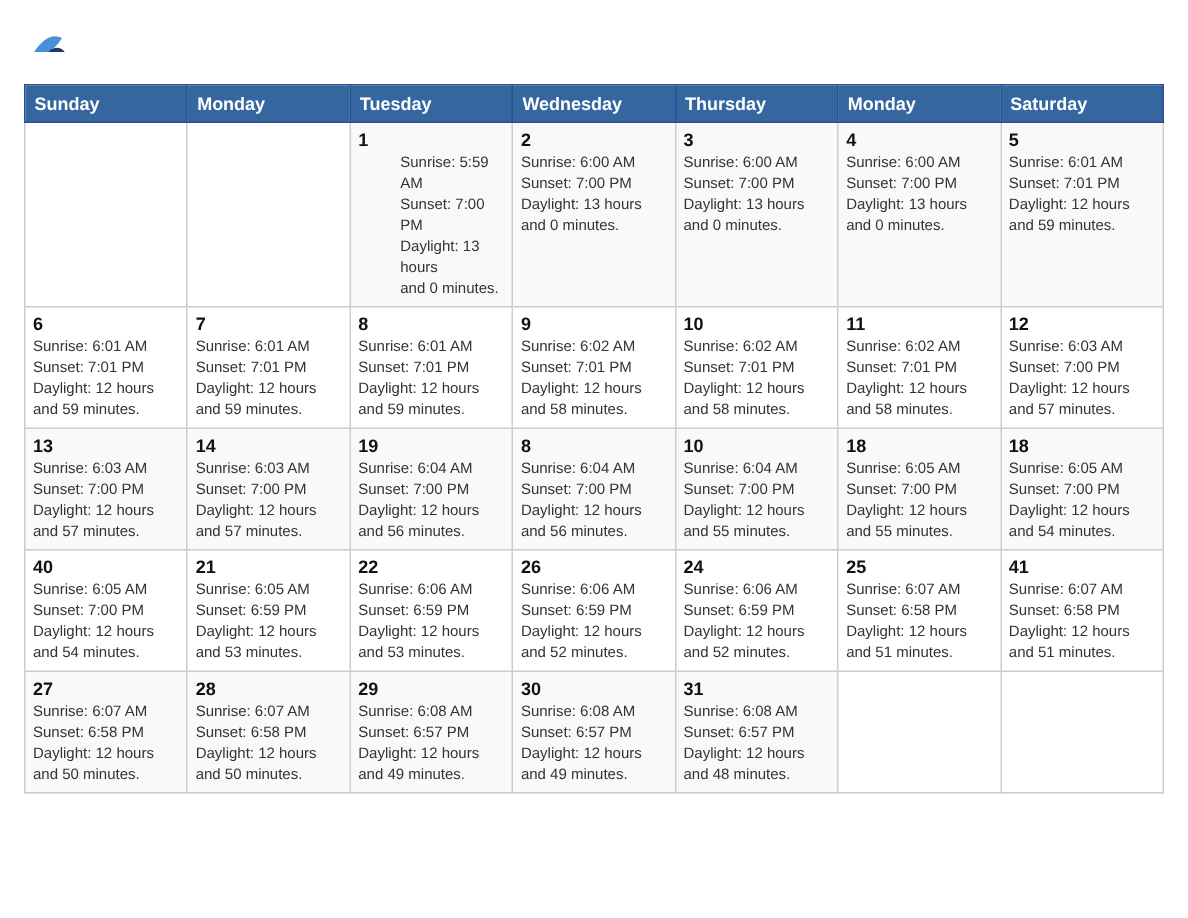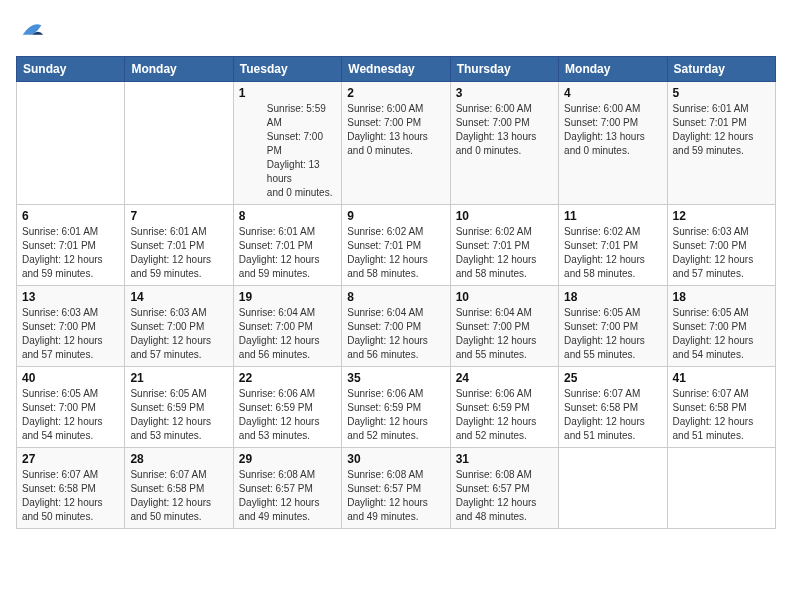--- a/index.html
+++ b/index.html
@@ -280,21 +280,21 @@
 and 53 minutes.</div>
         </td>
         <td>
           <div class="day-num">22</div>
           <div class="day-info" style="white-space: pre-line;">Sunrise: 6:06 AM
 Sunset: 6:59 PM
 Daylight: 12 hours
 and 53 minutes.</div>
         </td>
         <td>
-          <div class="day-num">35</div>
+          <div class="day-num">26</div>
           <div class="day-info" style="white-space: pre-line;">Sunrise: 6:06 AM
 Sunset: 6:59 PM
 Daylight: 12 hours
 and 52 minutes.</div>
         </td>
         <td>
           <div class="day-num">24</div>
           <div class="day-info" style="white-space: pre-line;">Sunrise: 6:06 AM
 Sunset: 6:59 PM
 Daylight: 12 hours

